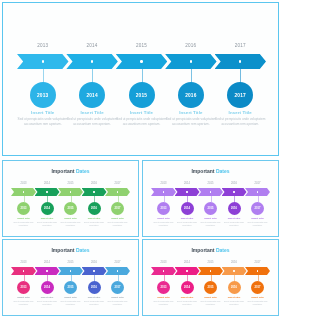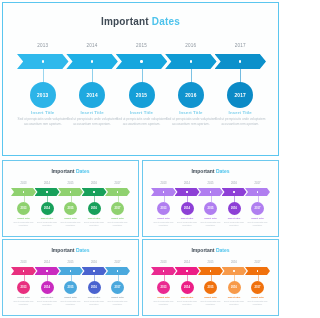--- a/index.html
+++ b/index.html
@@ -87,23 +87,20 @@
   .t-txt .b{font-size:1.9px;color:#c3cad0;line-height:1.6;}
 </style>
 </head>
 <body>
 
 <div class="page">
 
   <div class="slide" id="main-slide">
     <div class="slide-inner">
 
-      <div class="title">
-        <span>Important </span><span class="accent">Dates</span>
-      </div>
 
       <div class="tl">
         <div class="yearrow" id="m-years">
             <div class="yearlab" style="left: 5.75px;">2013</div>
             <div class="yearlab" style="left: 55.125px;">2014</div>
             <div class="yearlab" style="left: 104.5px;">2015</div>
             <div class="yearlab" style="left: 153.875px;">2016</div>
             <div class="yearlab" style="left: 203.25px;">2017</div>
           </div>
         <div class="chevrow" id="m-chevs">

